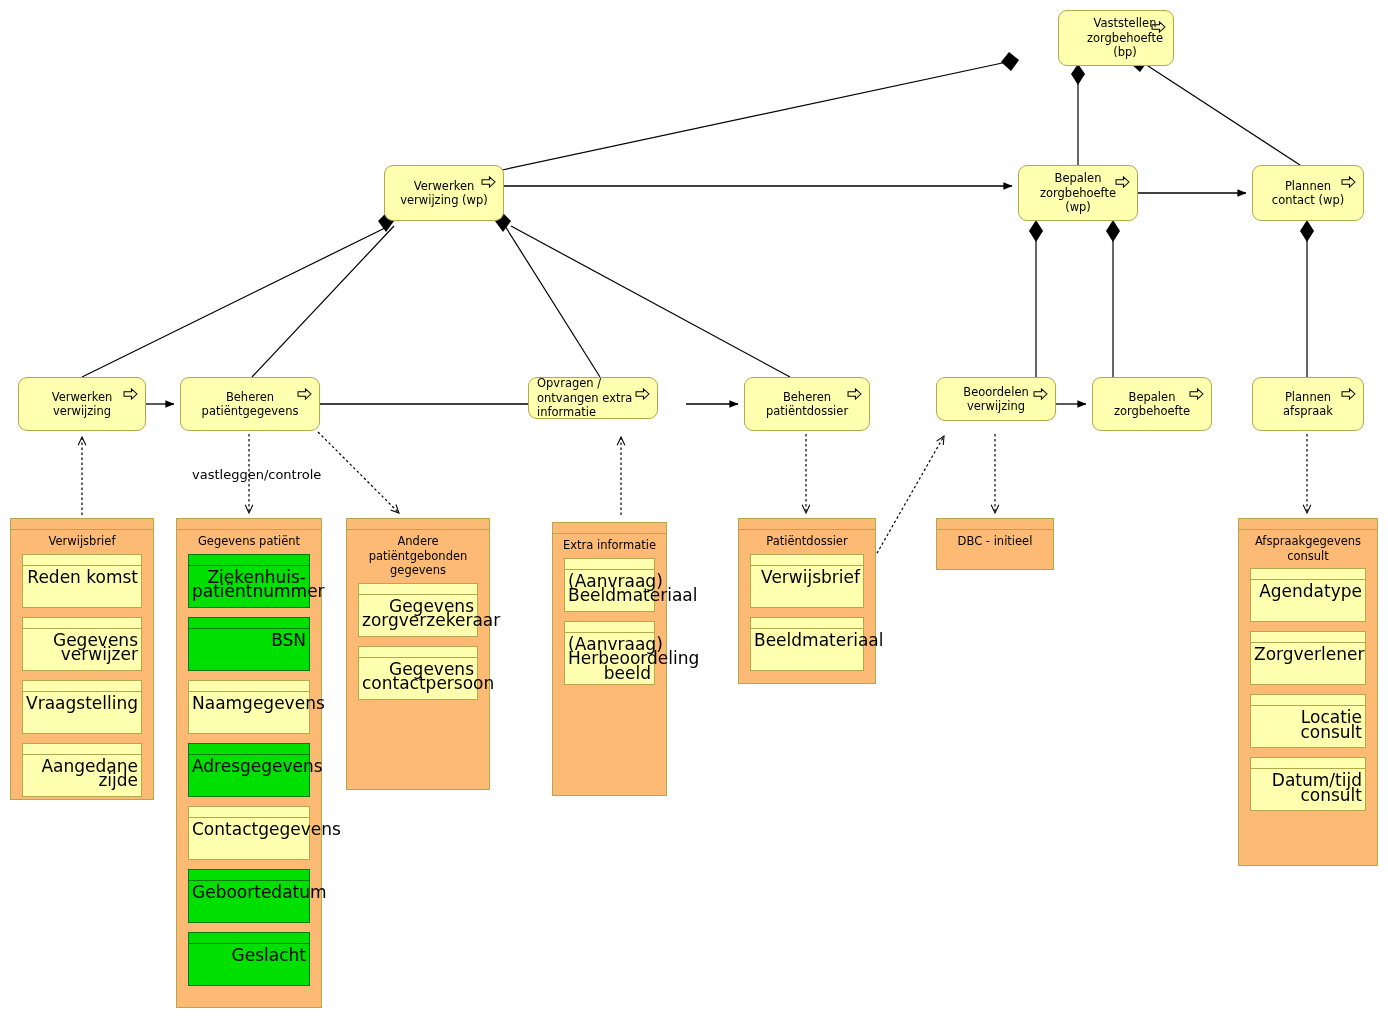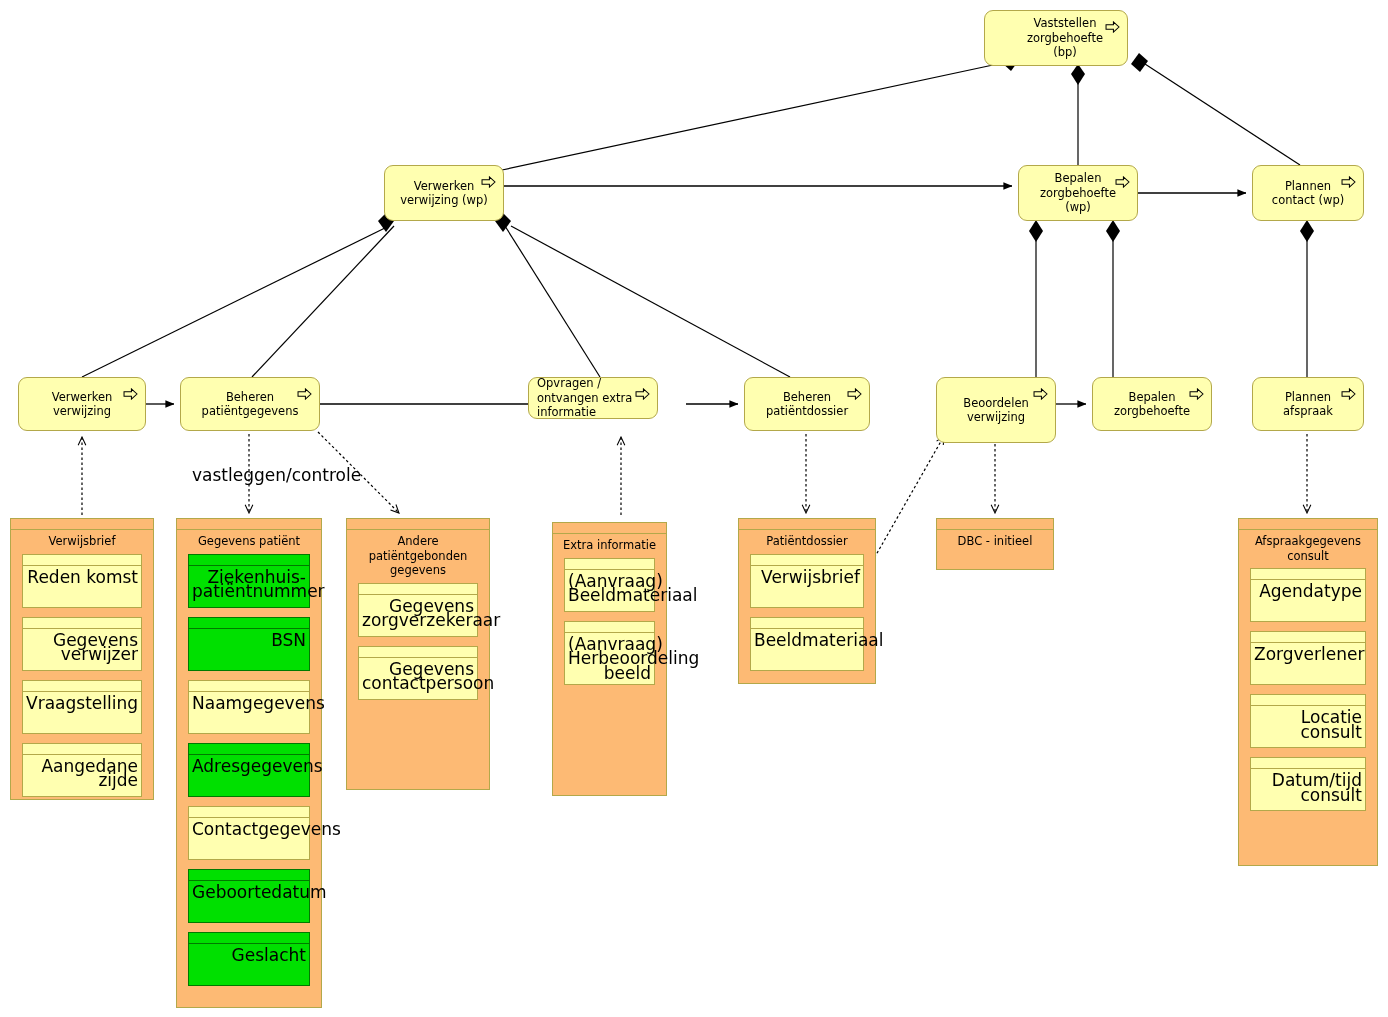--- a/index.html
+++ b/index.html
@@ -97,21 +97,21 @@
     line-height:14.5px;
     text-align:right;
     color:#000;
     padding:4px 3px 4px 3px;
     white-space:pre-line;
   }
   .attr:last-child{ margin-bottom:0; }
 
   .edgelabel{
     position:absolute;
-    font-size:17px;
+    font-size:13px;
     line-height:14px;
     color:#000;
     z-index:4;
     white-space:nowrap;
   }
 </style>
 </head>
 <body>
 
 <div id="canvas">
@@ -174,21 +174,21 @@
       <line x1="806" y1="434" x2="806" y2="513" marker-end="url(#openarrow)"></line>
       <line x1="872" y1="562" x2="944" y2="436" marker-end="url(#openarrow)"></line>
       <line x1="995" y1="434" x2="995" y2="513" marker-end="url(#openarrow)"></line>
       <line x1="1307" y1="434" x2="1307" y2="513" marker-end="url(#openarrow)"></line>
     </g>
   </svg>
 
   <div class="edgelabel" style="left:192px; top:468px;">vastleggen/controle</div>
 
   <div id="proc-layer">
-      <div class="proc" style="left: 984px; top: 10px; width: 144px; height: 56px; padding-left: 24px;">
+      <div class="proc" style="left: 1058px; top: 10px; width: 116px; height: 56px; padding-left: 24px;">
         <span class="picon"><svg viewBox="0 0 16 13" width="15" height="12" xmlns="http://www.w3.org/2000/svg">
             <path d="M1,4 L9,4 L9,1 L15,6.5 L9,12 L9,9 L1,9 Z" fill="none" stroke="#000" stroke-width="1.1"></path>
           </svg></span>
         <div class="ptxt">Vaststellen
 zorgbehoefte
 (bp)</div>
       </div>
       <div class="proc" style="left: 384px; top: 165px; width: 120px; height: 56px;">
         <span class="picon"><svg viewBox="0 0 16 13" width="15" height="12" xmlns="http://www.w3.org/2000/svg">
             <path d="M1,4 L9,4 L9,1 L15,6.5 L9,12 L9,9 L1,9 Z" fill="none" stroke="#000" stroke-width="1.1"></path>
@@ -233,21 +233,21 @@
 ontvangen extra
 informatie</div>
       </div>
       <div class="proc" style="left: 744px; top: 377px; width: 126px; height: 54px;">
         <span class="picon"><svg viewBox="0 0 16 13" width="15" height="12" xmlns="http://www.w3.org/2000/svg">
             <path d="M1,4 L9,4 L9,1 L15,6.5 L9,12 L9,9 L1,9 Z" fill="none" stroke="#000" stroke-width="1.1"></path>
           </svg></span>
         <div class="ptxt">Beheren
 patiëntdossier</div>
       </div>
-      <div class="proc" style="left: 936px; top: 377px; width: 120px; height: 66px;">
+      <div class="proc" style="left: 936px; top: 377px; width: 120px; height: 44px;">
         <span class="picon"><svg viewBox="0 0 16 13" width="15" height="12" xmlns="http://www.w3.org/2000/svg">
             <path d="M1,4 L9,4 L9,1 L15,6.5 L9,12 L9,9 L1,9 Z" fill="none" stroke="#000" stroke-width="1.1"></path>
           </svg></span>
         <div class="ptxt">Beoordelen
 verwijzing</div>
       </div>
       <div class="proc" style="left: 1092px; top: 377px; width: 120px; height: 54px;">
         <span class="picon"><svg viewBox="0 0 16 13" width="15" height="12" xmlns="http://www.w3.org/2000/svg">
             <path d="M1,4 L9,4 L9,1 L15,6.5 L9,12 L9,9 L1,9 Z" fill="none" stroke="#000" stroke-width="1.1"></path>
           </svg></span>

